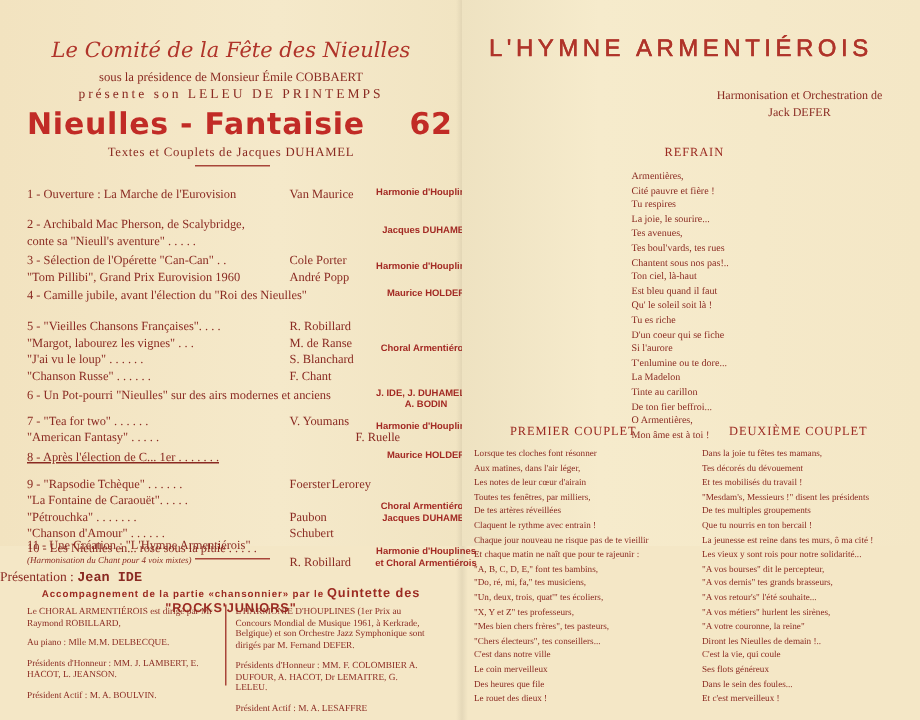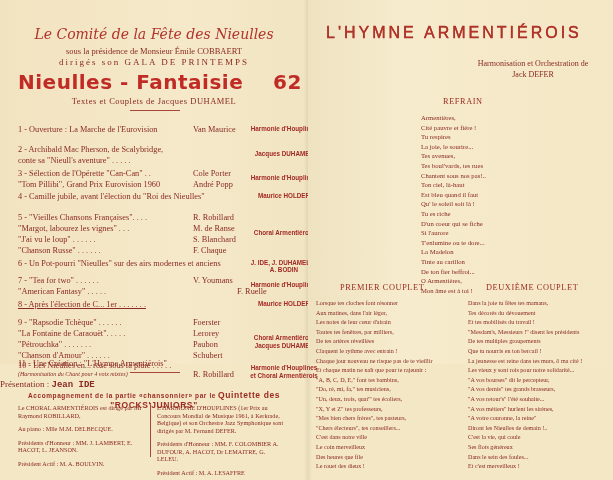--- a/index.html
+++ b/index.html
@@ -37,21 +37,21 @@
   .sect{position:absolute;font-size:8.3px;letter-spacing:.6px;color:#9b2a22;}
   .verse{position:absolute;font-size:6.7px;line-height:9.6px;color:#8a2a22;white-space:nowrap;}
   .verse div{height:9.6px;}
 </style>
 </head>
 <body>
 
 <div class="page left">
   <div class="script">Le Comité de la Fête des Nieulles</div>
   <div class="sub1">sous la présidence de Monsieur Émile COBBAERT</div>
-  <div class="sub2">dirigés son GALA DE PRINTEMPS</div>
+  <div class="sub2">présente son LELEU DE PRINTEMPS</div>
   <div class="maintitle">
     <span>Nieulles - Fantaisie</span>
     <span class="num">62</span>
   </div>
   <div class="texts">Textes et Couplets de Jacques DUHAMEL</div>
   <div class="rule" style="top:110px;left:130px;width:50px;"></div>
 
   <div id="program">
       <div class="prog item" style="top: 124px;">
         <span class="t" style="top: 0px;">1 - Ouverture : La Marche de l'Eurovision</span>
@@ -75,21 +75,21 @@
         <span class="p" style="top: 0.5px;">Maurice HOLDER</span>
       </div>
       <div class="prog item" style="top: 212px;">
         <span class="t" style="top: 0px;">5 - "Vieilles Chansons Françaises".   .   .   .</span>
         <span class="a" style="top: 0px;">R. Robillard</span>
         <span class="t" style="top: 11px;">    "Margot, labourez les vignes"  .   .   .</span>
         <span class="a" style="top: 11px;">M. de Ranse</span>
         <span class="t" style="top: 22px;">    "J'ai vu le loup"  .   .   .   .   .   .</span>
         <span class="a" style="top: 22px;">S. Blanchard</span>
         <span class="t" style="top: 33px;">    "Chanson Russe"  .   .   .   .   .   .</span>
-        <span class="a" style="top: 33px;">F. Chaque</span>
+        <span class="a" style="top: 33px;">F. Chant</span>
         <span class="p" style="top: 17px;">Choral Armentiérois</span>
       </div>
       <div class="prog item" style="top: 258px;">
         <span class="t" style="top: 0px;">6 - Un Pot-pourri "Nieulles" sur des airs modernes et anciens</span>
         <span class="p" style="top: 0.5px;">J. IDE, J. DUHAMEL et A. BODIN</span>
       </div>
       <div class="prog item" style="top: 275px;">
         <span class="t" style="top: 0px;">7 - "Tea for two"   .   .   .   .   .   .</span>
         <span class="a" style="top: 0px;">V. Youmans</span>
         <span class="t" style="top: 11px;">    "American Fantasy"  .   .   .   .   .</span>
@@ -97,21 +97,21 @@
         <span class="p" style="top: 6px;">Harmonie d'Houplines</span>
       </div>
       <div class="prog item" style="top: 299px;">
         <span class="t" style="top: 0px; text-decoration: underline;">8 - Après l'élection de C... 1er  .   .   .   .   .   .   .</span>
         <span class="p" style="top: 0.5px;">Maurice HOLDER</span>
       </div>
       <div class="prog item" style="top: 317px;">
         <span class="t" style="top: 0px;">9 - "Rapsodie Tchèque"  .   .   .   .   .   .</span>
         <span class="a" style="top: 0px;">Foerster</span>
         <span class="t" style="top: 11px;">    "La Fontaine de Caraouët".  .   .   .   .</span>
-        <span class="a" style="top: 11px;">Lerorey</span>
+        <span class="a" style="top: 0; padding-left: 28px;">Lerorey</span>
         <span class="t" style="top: 22px;">    "Pétrouchka"  .   .   .   .   .   .   .</span>
         <span class="a" style="top: 22px;">Paubon</span>
         <span class="t" style="top: 33px;">    "Chanson d'Amour"  .   .   .   .   .   .</span>
         <span class="a" style="top: 33px;">Schubert</span>
         <span class="p" style="top: 17px;">Choral Armentiérois</span>
       </div>
       <div class="prog item" style="top: 341px;">
         <span class="t" style="top: 0px; margin-top: 19px;">10 - Les Nieulles en... rose sous la pluie   .   .   .   .   .</span>
         <span class="p" style="top: 0.5px;">Jacques DUHAMEL</span>
       </div>

